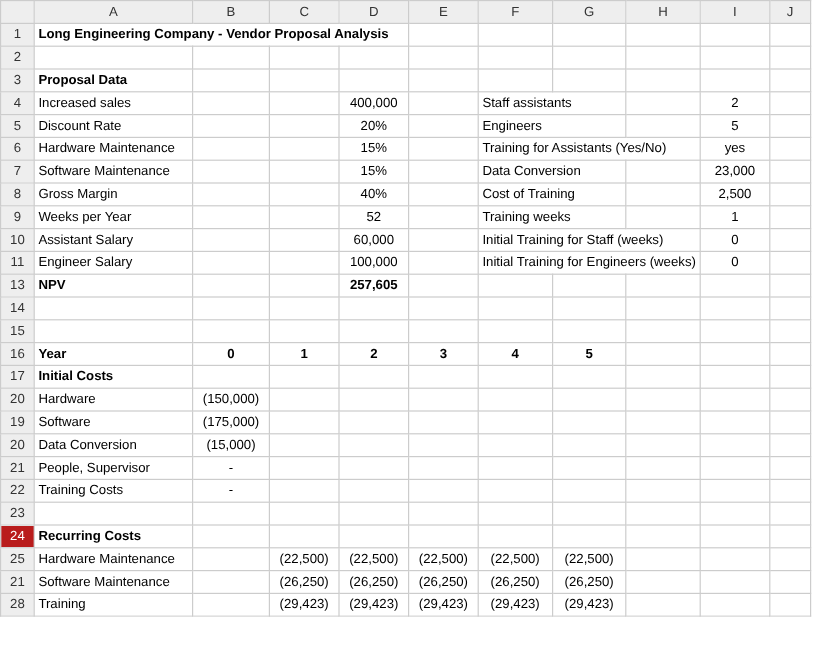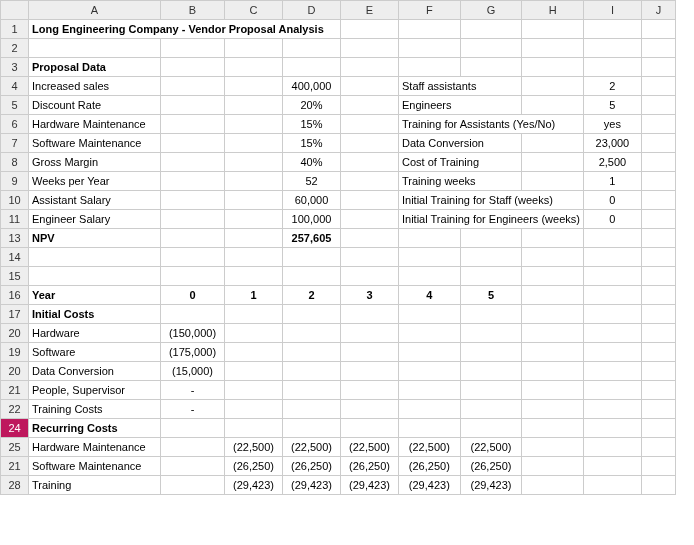--- a/index.html
+++ b/index.html
@@ -325,21 +325,34 @@
         <td></td>
         <td></td>
         <td></td>
         <td></td>
         <td></td>
         <td></td>
         <td></td>
         <td></td>
       </tr>
       <tr>
-        <td class="rowhead" style="background: #be185d; color: rgb(255, 255, 255);">24</td>
+        <td class="rowhead">23</td>
+        <td></td>
+        <td></td>
+        <td></td>
+        <td></td>
+        <td></td>
+        <td></td>
+        <td></td>
+        <td></td>
+        <td></td>
+        <td></td>
+      </tr>
+      <tr>
+        <td class="rowhead" style="background: #b91c1c; color: rgb(255, 255, 255);">24</td>
         <td class="left bold">Recurring Costs</td>
         <td></td>
         <td></td>
         <td></td>
         <td></td>
         <td></td>
         <td></td>
         <td></td>
         <td></td>
         <td></td>

